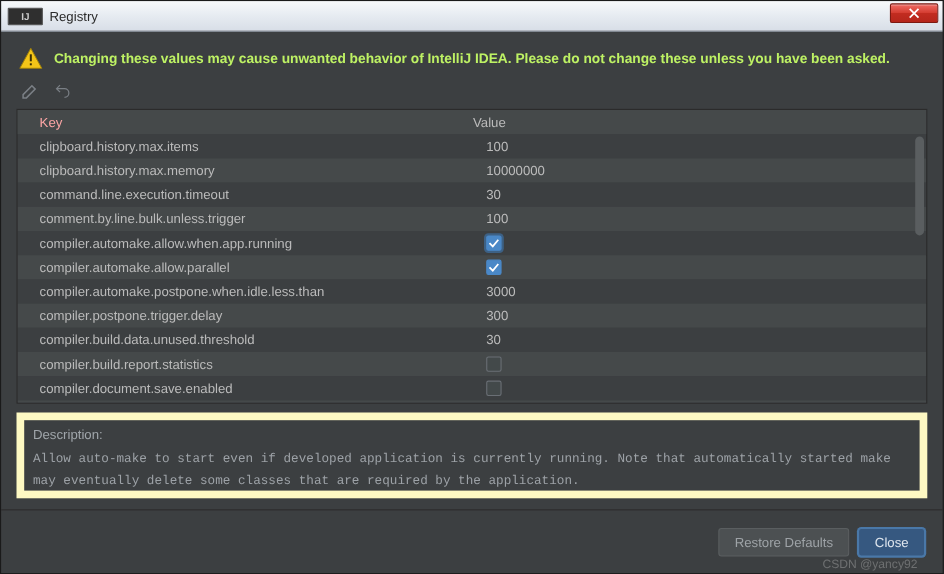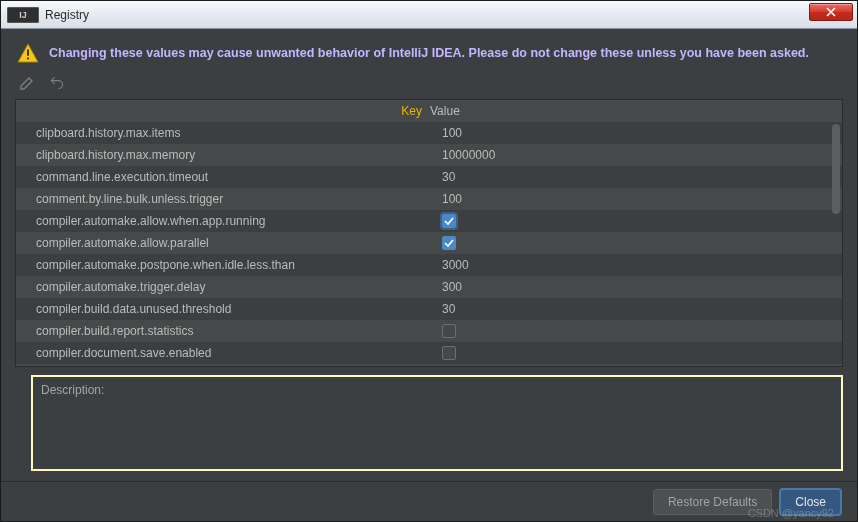--- a/index.html
+++ b/index.html
@@ -7,51 +7,51 @@
   body { background: #3c3f41; color: #bbbbbb; display: flex; flex-direction: column; border: 1px solid #1a1a1a; }
 
   
   .titlebar { height: 28px; background: linear-gradient(to bottom, #f7f9fb 0%, #e6ebf1 50%, #d8dee7 100%); display: flex; align-items: center; border-bottom: 1px solid #8a929c; position: relative; }
   .titlebar .app-icon { width: 32px; height: 16px; margin: 0 6px; background: #2f2f2f; border: 1px solid #555; display: inline-flex; align-items: center; justify-content: center; color: #ccc; font-size: 9px; font-weight: bold; border-radius: 1px; }
   .titlebar .title { color: #2b2b2b; font-size: 12px; }
   .titlebar .close-btn { position: absolute; right: 4px; top: 2px; width: 44px; height: 18px; background: linear-gradient(to bottom, #ef6b64 0%, #d43c30 49%, #c22c20 50%, #b5261c 100%); border: 1px solid #7d1a12; border-radius: 2px; display: flex; align-items: center; justify-content: center; color: #fff; box-shadow: inset 0 1px 0 rgba(255,255,255,.35); }
   .titlebar .close-btn svg { width: 10px; height: 10px; }
 
   
-  .banner { display: flex; align-items: center; gap: 10px; padding: 14px 16px 10px 16px; color: #c4b5fd; font-weight: bold; font-size: 12.5px; }
+  .banner { display: flex; align-items: center; gap: 10px; padding: 14px 16px 10px 16px; color: #bef264; font-weight: bold; font-size: 12.5px; }
   .banner .warn-icon { width: 22px; height: 20px; flex: 0 0 auto; }
 
   
   .toolbar { display: flex; gap: 10px; padding: 0 16px 6px 16px; }
   .tool-btn { width: 20px; height: 20px; display: flex; align-items: center; justify-content: center; color: #7a7f85; }
   .tool-btn svg { width: 16px; height: 16px; }
 
   
   .table-wrap { margin: 0 14px; border: 1px solid #2b2b2b; background: #3c3f41; flex: 0 0 auto; display: flex; flex-direction: column; height: 268px; position: relative; }
   .thead { display: flex; background: #45494a; height: 22px; align-items: center; font-size: 12px; }
-  .col-key { width: 406px; padding-left: 20px; color: #eab308; text-align: right; }
+  .col-key { width: 406px; padding-left: 20px; color: #fca5a5; }
   .col-value { flex: 1; padding-left: 8px; color: #bbbbbb; }
   .tbody { overflow: hidden; position: relative; flex: 1; }
   .row { display: flex; height: 22px; align-items: center; }
   .row:nth-child(odd) { background: #3c3f41; }
   .row:nth-child(even) { background: #45494a; }
   .cell-key { width: 406px; padding-left: 20px; color: #bbbbbb; white-space: nowrap; overflow: hidden; }
   .cell-value { flex: 1; padding-left: 8px; color: #bbbbbb; display: flex; align-items: center; margin-left: 12px; }
   .cell-value .num { }
   .chk { width: 14px; height: 14px; border: 1px solid #6a6f75; border-radius: 2px; background: #43494a; display: flex; align-items: center; justify-content: center; }
   .chk.on { background: #4a88c7; border-color: #4a88c7; }
   .chk.on.highlight { box-shadow: 0 0 0 2px #3d6185; }
   .chk svg { width: 10px; height: 10px; display: none; }
   .chk.on svg { display: block; }
   .partial-row { height: 18px; overflow: hidden; display: flex; align-items: flex-start; }
   .partial-row .cell-key, .partial-row .cell-value { padding-top: 2px; }
   .scrollbar { position: absolute; right: 2px; top: 24px; width: 8px; height: 90px; background: #5a5e60; border-radius: 4px; }
 
   
-  .desc-wrap { margin: 8px 14px 0 30px; border: 2px solid #fef9c3; background: #3c3f41; padding: 6px 8px 10px 8px; height: 96px; }
+  .desc-wrap { margin: 8px 14px 0 14px; border: 7px solid #fef9c3; background: #3c3f41; padding: 6px 8px 10px 8px; height: 78px; }
   .desc-label { color: #a0a6ab; font-size: 12px; margin-bottom: 6px; }
   .desc-text { color: #9da2a7; font-family: "Consolas","Courier New",monospace; font-size: 11.5px; line-height: 1.7; }
 
   
   .footer { flex: 1; display: flex; align-items: center; justify-content: flex-end; gap: 8px; padding: 0 16px 0 16px; border-top: 1px solid #2b2b2b; margin-top: 10px; position: relative; }
   .btn { height: 26px; padding: 0 14px; border-radius: 3px; border: 1px solid #5a5e60; background: #4c5052; color: #9ea3a7; font-size: 12px; display: flex; align-items: center; }
   .btn-primary { background: #365880; border-color: #4a78a8; color: #dfe6ee; box-shadow: 0 0 0 1px #4a78a8; }
 
   .watermark { position: absolute; right: 24px; bottom: 3px; font-size: 11px; color: rgba(200,200,200,.35); pointer-events: none; }
 </style>
@@ -140,21 +140,21 @@
           </div>
         </div>
       </div>
       <div class="row">
         <div class="cell-key">compiler.automake.postpone.when.idle.less.than</div>
         <div class="cell-value">
           <span class="num">3000</span>
         </div>
       </div>
       <div class="row">
-        <div class="cell-key">compiler.automake.trigger.delay</div>
+        <div class="cell-key">compiler.postpone.trigger.delay</div>
         <div class="cell-value">
           <span class="num">300</span>
         </div>
       </div>
       <div class="row">
         <div class="cell-key">compiler.build.data.unused.threshold</div>
         <div class="cell-value">
           <span class="num">30</span>
         </div>
       </div>
@@ -173,20 +173,21 @@
       <div class="row partial-row">
         <div class="cell-key">compiler.document.save.trigger.delay</div>
         <div class="cell-value">1500</div>
       </div>
     </div>
   <div class="scrollbar"></div>
 </div>
 
 <div class="desc-wrap">
   <div class="desc-label">Description:</div>
+  <div class="desc-text">Allow auto-make to start even if developed application is currently running. Note that automatically started make may eventually delete some classes that are required by the application.</div>
 </div>
 
 <div class="footer">
   <div class="btn">Restore Defaults</div>
   <div class="btn btn-primary">Close</div>
 </div>
 
 <div class="watermark">CSDN @yancy92</div>
 
 </body></html>

